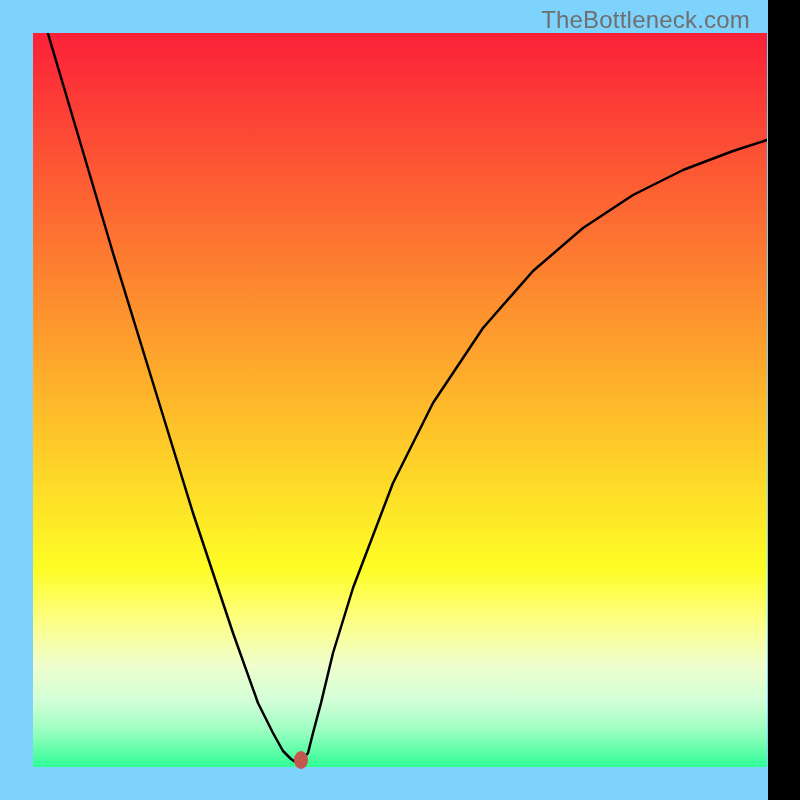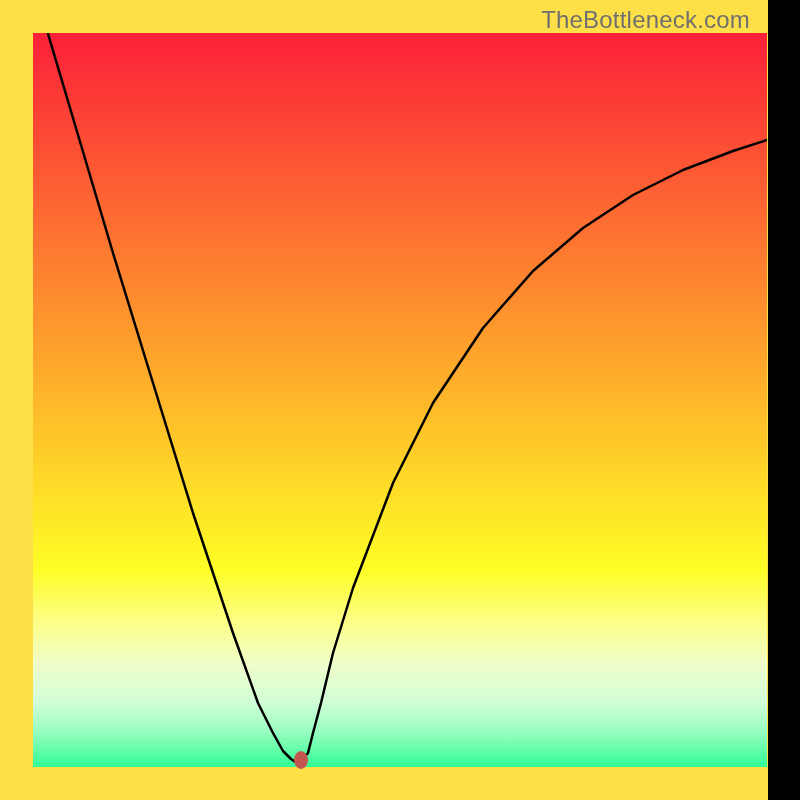--- a/index.html
+++ b/index.html
@@ -7,21 +7,21 @@
     padding: 0;
     width: 800px;
     height: 800px;
     background: #000000;
     overflow: hidden;
   }
   .frame {
     position: relative;
     width: 768px;
     height: 800px;
-    background: #fde047;
+    background: #7dd3fc;
   }
   .plot-area {
     position: absolute;
     left: 33px;
     top: 33px;
     width: 734px;
     height: 734px;
     background: linear-gradient(to bottom,
       #fb2039 0%,
       #fc4435 12%,

